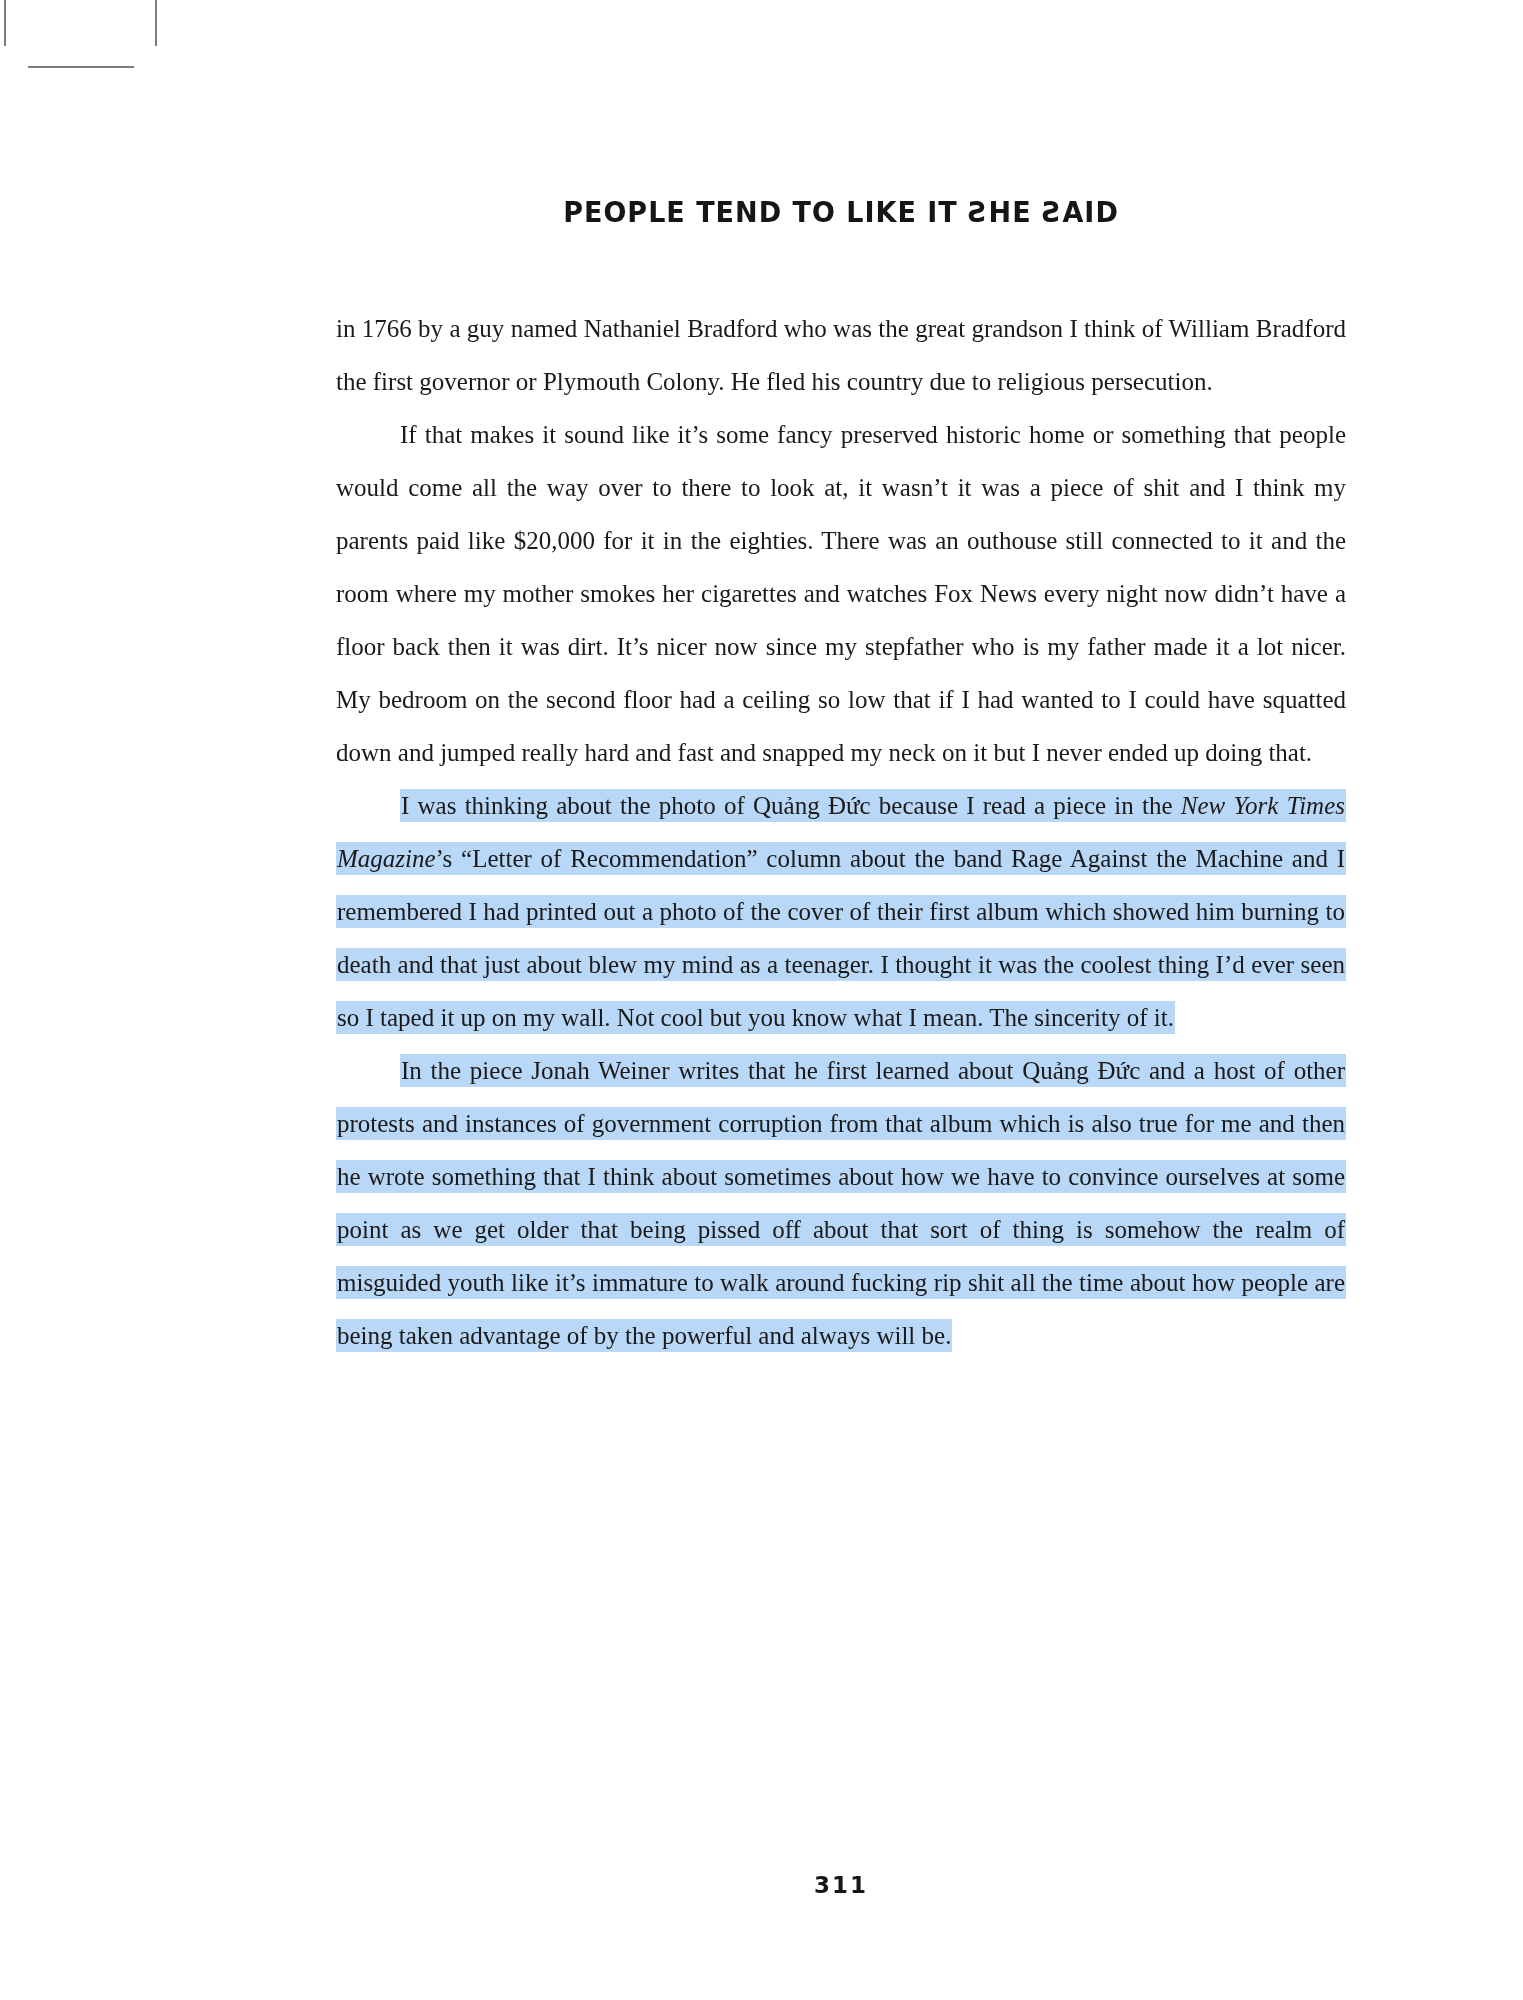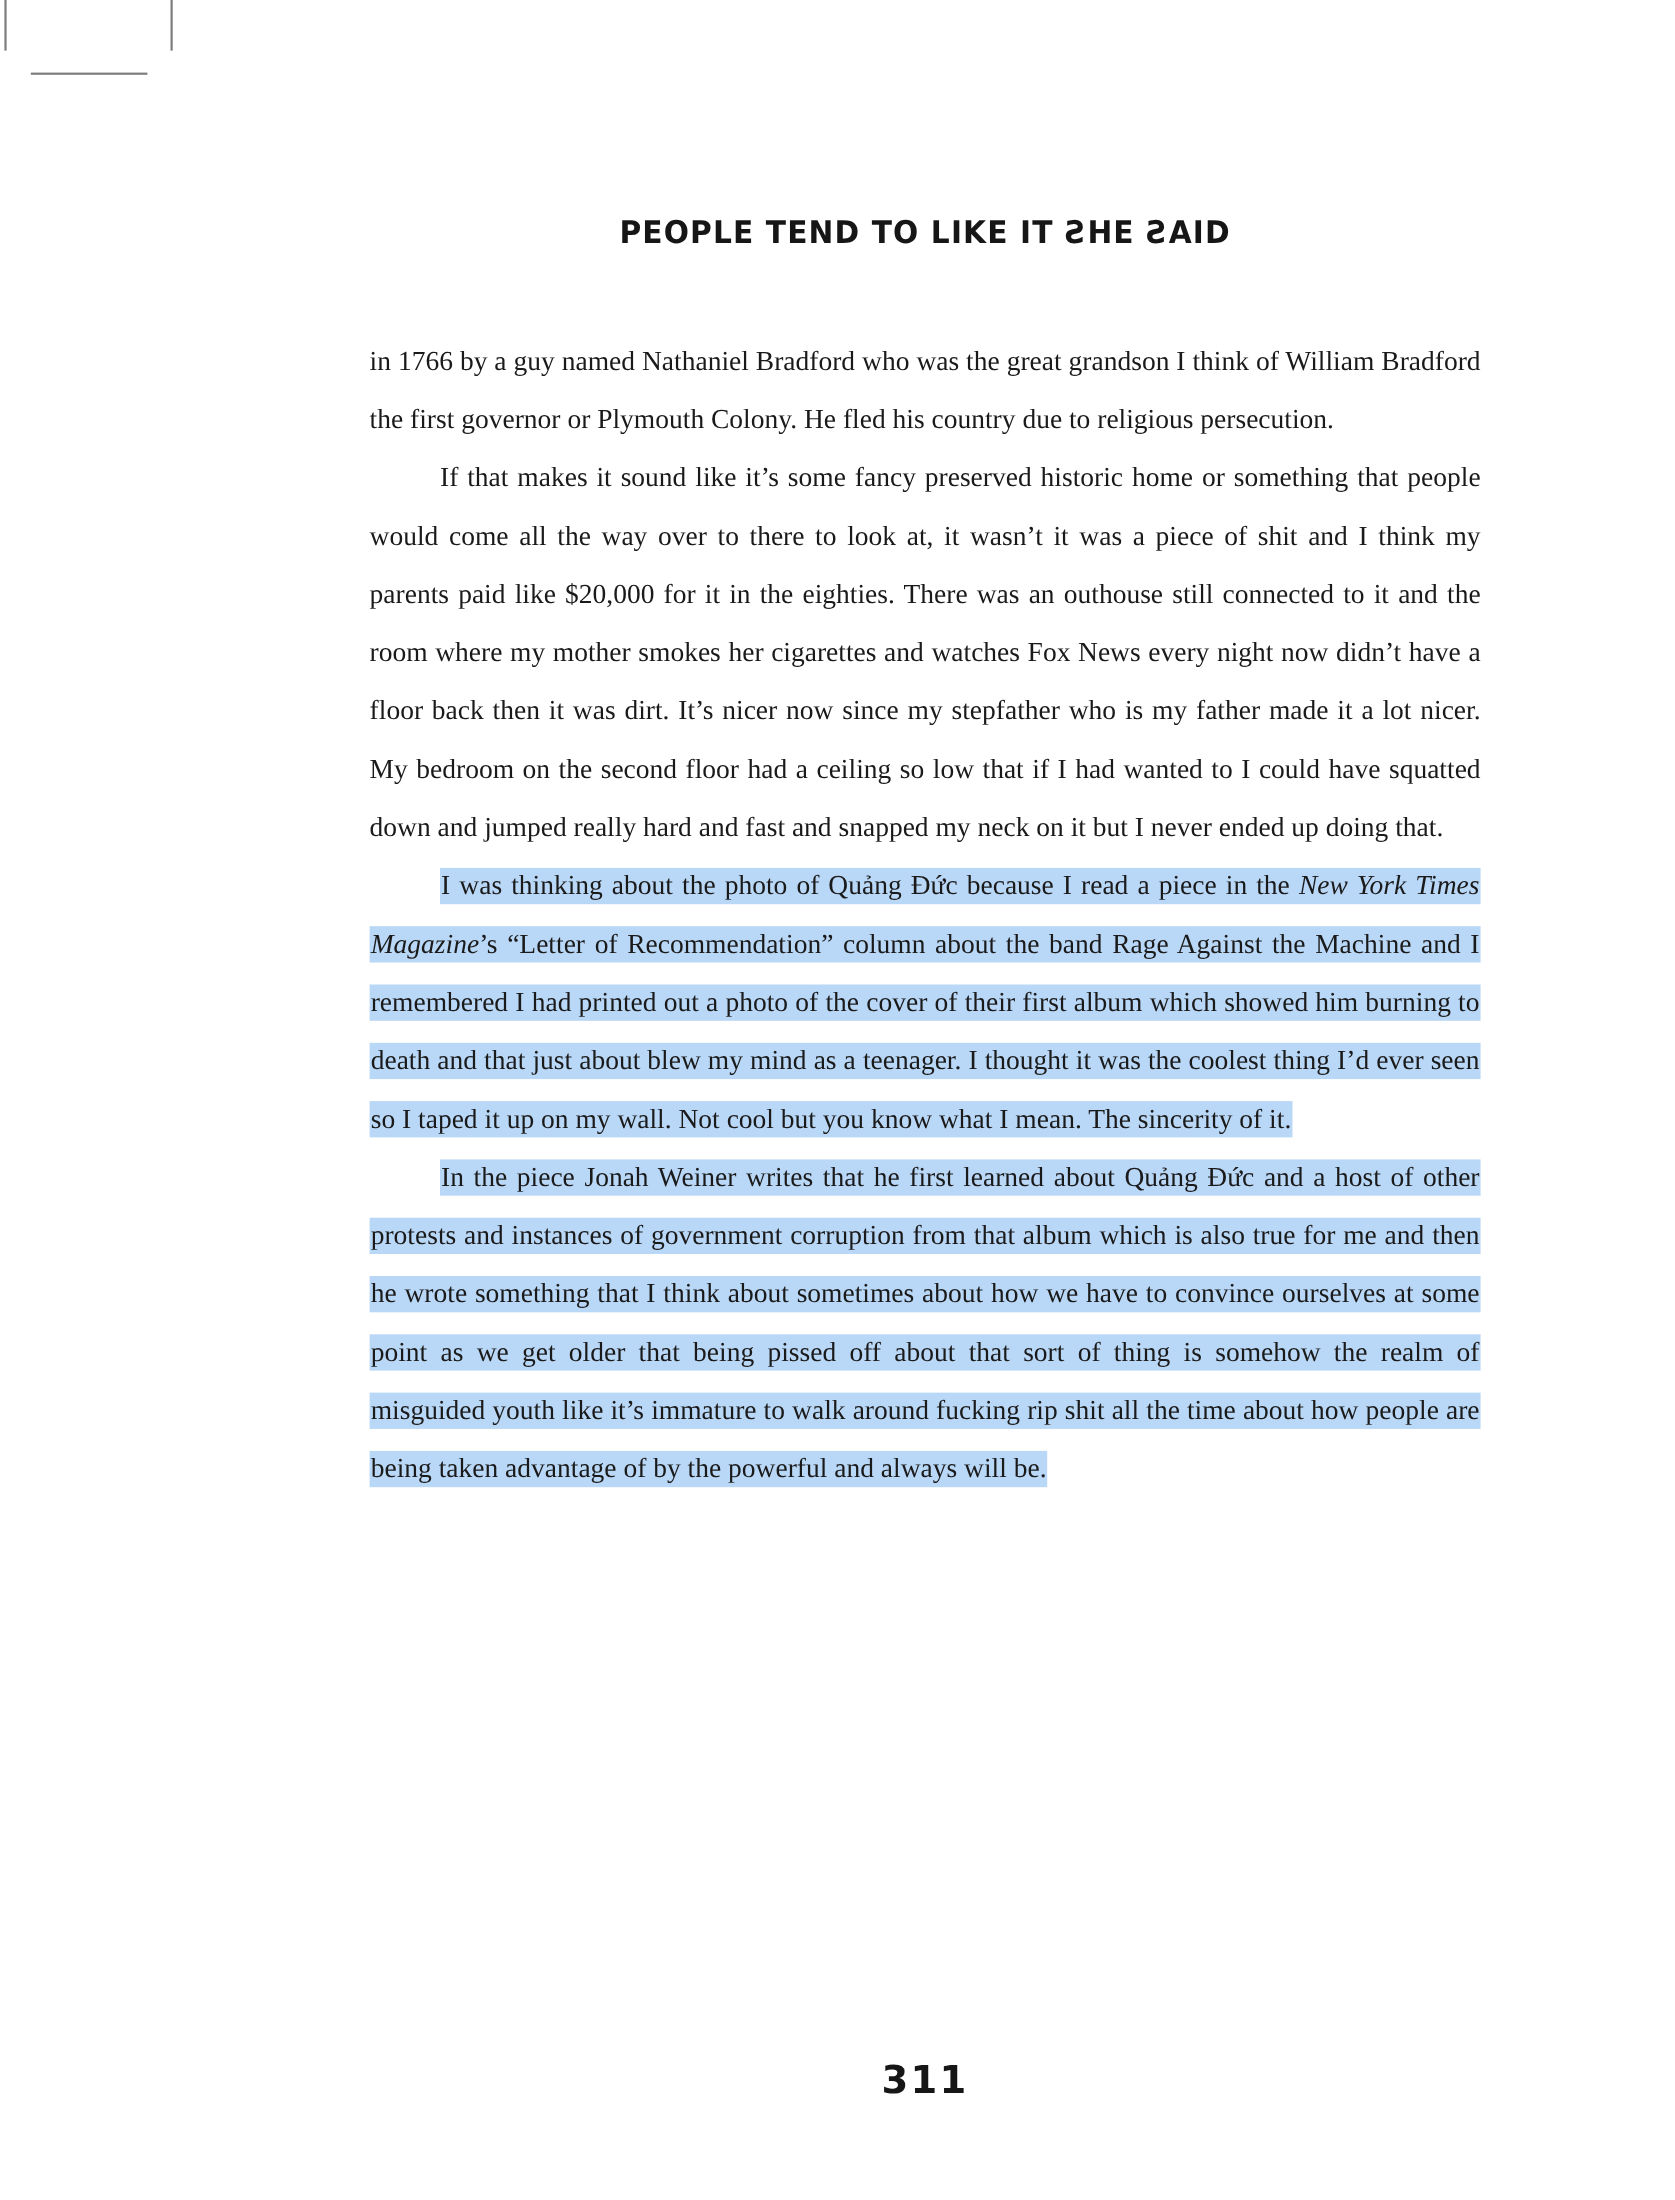--- a/index.html
+++ b/index.html
@@ -59,21 +59,21 @@
   }
   .hl i { font-style: italic; }
 
   
   .folio {
     position: absolute;
     left: 336px; top: 1872px; width: 1010px;
     text-align: center;
     font-family: "DejaVu Sans", sans-serif;
     font-weight: 800;
-    font-size: 35px;
+    font-size: 23px;
     letter-spacing: 2px;
     color: #161616;
   }
 </style>
 </head>
 <body>
 
 <div class="page">
 
   <div class="crop lv1"></div>

